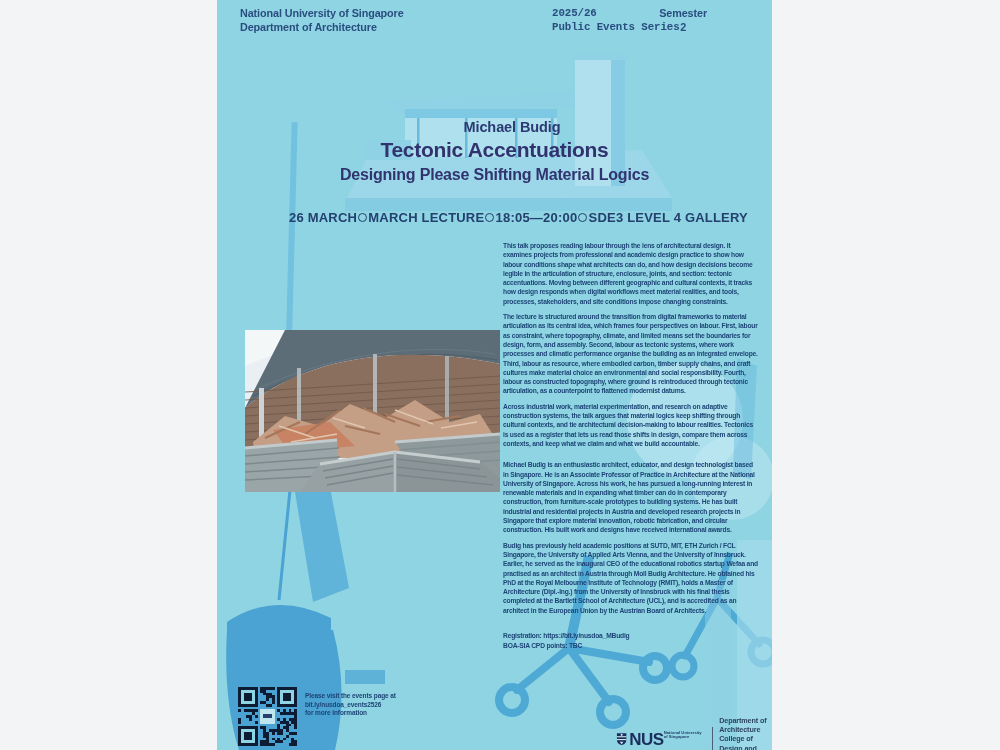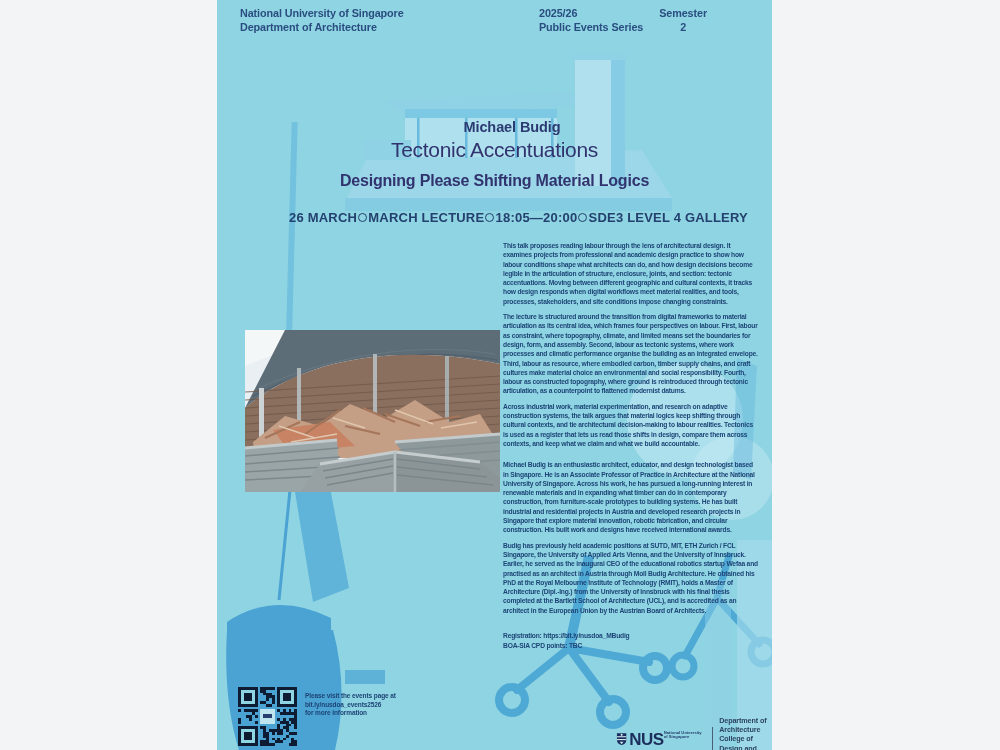--- a/index.html
+++ b/index.html
@@ -5,27 +5,27 @@
   * { box-sizing: border-box; margin: 0; padding: 0; }
   html,body { width:1000px; height:750px; }
   body { font-family: "Liberation Sans", sans-serif; background:#f2f4f6; overflow:hidden; }
   .canvas { position:relative; width:1000px; height:750px; background:#f2f4f6; }
   .poster { position:absolute; left:217px; top:0; width:555px; height:750px; background:#8fd4e2; overflow:hidden; }
   .bg-ghost { position:absolute; inset:0; pointer-events:none; }
 
   
   .hdr { position:absolute; top:7px; left:0; width:100%; font-size:10.8px; line-height:13.5px; font-weight:700; color:#2a4d80; letter-spacing:-0.1px; }
   .hdr-org { position:absolute; left:23px; top:0; }
-  .hdr-series { position:absolute; left:322px; top:0; }
+  .hdr-series { position:absolute; left:335px; top:0;font-family:Liberation Mono, monospace; }
   .hdr-sem { position:absolute; right:65px; top:0; text-align:center; }
 
   
   .title-block { position:absolute; top:119px; left:0; width:100%; text-align:center; color:#31336f; }
   .speaker { font-size:14.5px; font-weight:700; letter-spacing:-0.1px; margin-bottom:3px; color:#2c3a72;padding-left:35px; }
-  .main-title { font-size:21px; font-weight:400; letter-spacing:-0.3px; margin-bottom:10px; }
+  .main-title { font-size:21px; font-weight:700; letter-spacing:-0.3px; margin-bottom:4px; }
   .sub-title { font-size:16px; font-weight:700; letter-spacing:-0.2px; }
 
   
   .details { position:absolute; top:207px; left:28px; right:24px; height:20px; display:flex; align-items:center; justify-content:space-between; color:#23406f; font-size:13px; font-weight:700; letter-spacing:0.2px; white-space:nowrap;margin-left:44px; }
   .sep-circle { width:9px; height:9px; border:1.6px solid #23406f; border-radius:50%; flex:0 0 auto; }
 
   
   .photo { position:absolute; left:28px; top:330px; width:255px; height:162px; }
 
   

